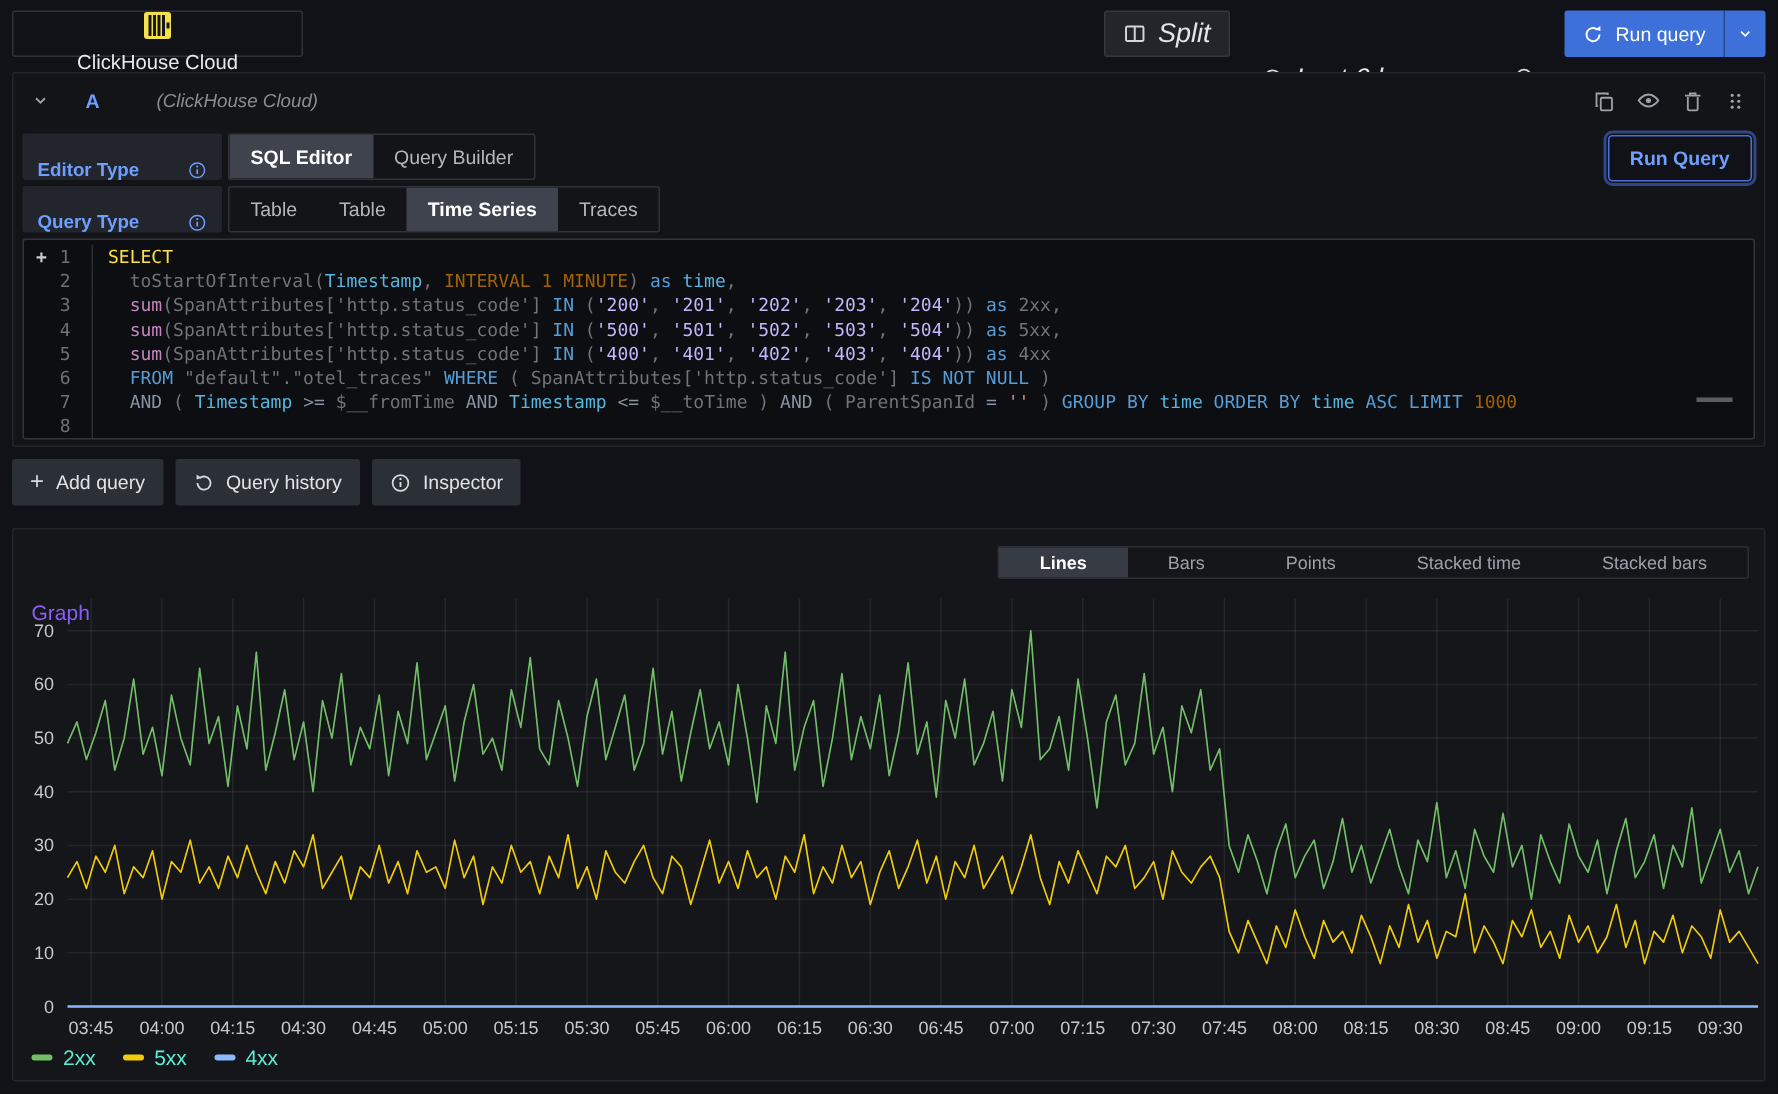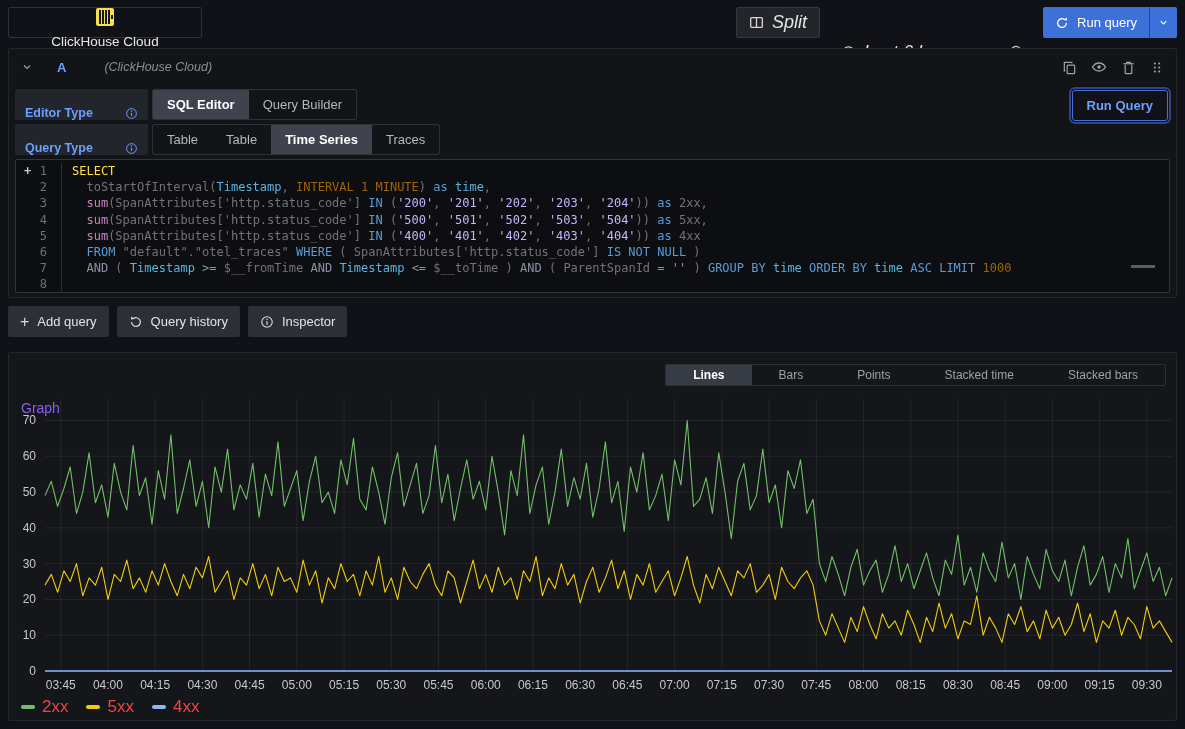--- a/index.html
+++ b/index.html
@@ -76,21 +76,21 @@
     border:1px solid #23262b; border-radius:2px; background:#141619; }
   .graph-title { position:absolute; left:12px; top:15px; color:#8b5cf6; font-size:14px; font-weight:500;margin-top:32px; }
   .modes { position:absolute; right:10px; top:11px; display:inline-flex;
     border:1px solid #2c2f35; border-radius:2px; }
   .mode-opt { padding:3px 27px; font-size:12px; color:#9da1a8; cursor:pointer; }
   .mode-opt.sel { background:#373b44; color:#ffffff; font-weight:600; }
   #chart { position:absolute; left:0; top:0; }
   .legend { position:absolute; left:12px; top:344px; display:flex; align-items:center; gap:18px; }
   .legend-item { display:flex; align-items:center; gap:7px; cursor:pointer; }
   .legend-swatch { width:14px; height:4px; border-radius:2px; }
-  .legend-label { color:#ef4444; font-size:17px; }
+  .legend-label { color:#5eead4; font-size:14px; }
 </style>
 </head>
 <body>
 
 <div class="page">
 
   <header class="topbar">
     <div class="ds-picker">
       <span class="ch-logo">
           <i></i>

